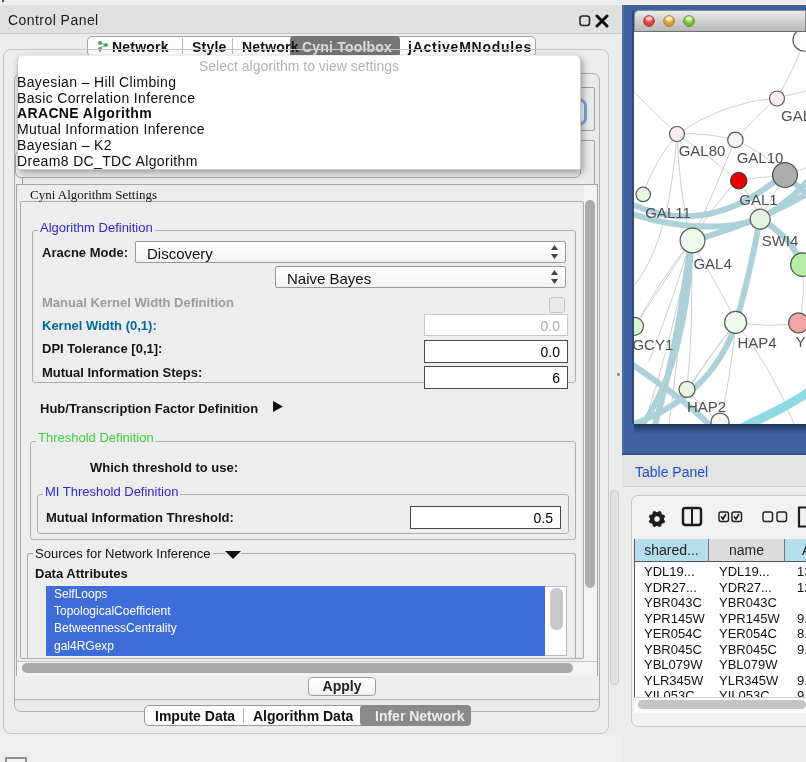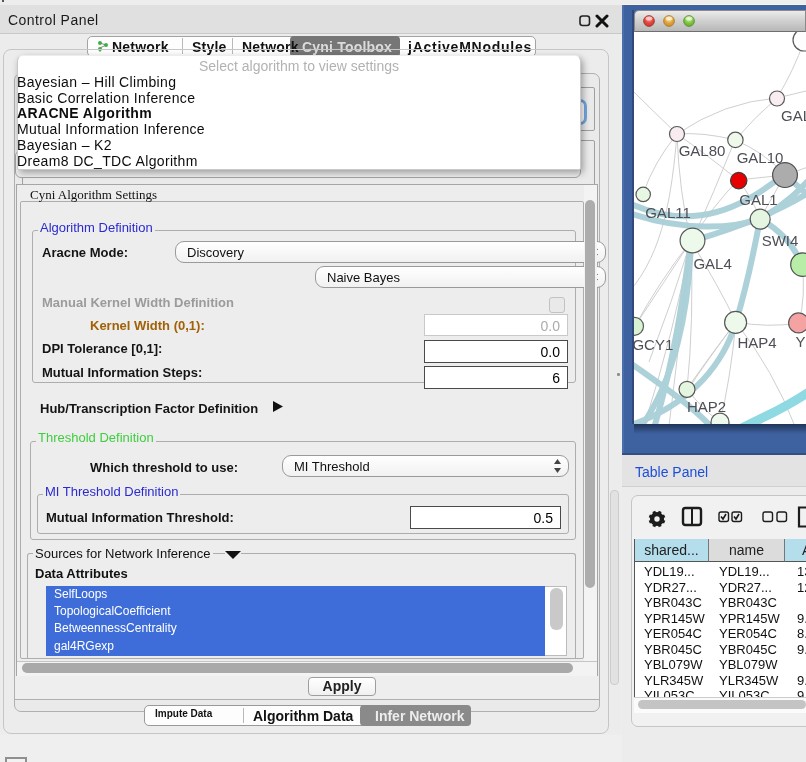--- a/index.html
+++ b/index.html
@@ -2,21 +2,21 @@
 <html><head><meta charset="utf-8">
 <style>
   html,body{margin:0;padding:0;}
   body{width:806px;height:762px;overflow:hidden;font-family:"Liberation Sans",sans-serif;background:#ededed;}
   #root{position:relative;width:806px;height:762px;overflow:hidden;}
   .abs{position:absolute;}
   .bold{font-weight:bold;}
   .grouplbl{font-size:13px;line-height:13px;background:#ededed;padding:0 2px;}
   .gbox{position:absolute;border:1px solid #adadad;border-radius:3px;}
   .rowlbl{position:absolute;font-size:13px;font-weight:bold;color:#141414;white-space:nowrap;}
-  .combo{position:absolute;background:linear-gradient(#ffffff,#f1f1f1);border:1px solid #9a9a9a;border-radius:9px;font-size:13px;color:#111;margin-left:40px;}
+  .combo{position:absolute;background:linear-gradient(#ffffff,#f1f1f1);border:1px solid #9a9a9a;border-radius:2px;font-size:15px;color:#111;}
   .combo .ct{position:absolute;left:11px;top:3px;}
   .carr{position:absolute;right:7px;top:3px;width:7px;height:14px;}
   .tfield{position:absolute;background:#fff;font-size:14px;color:#000;text-align:right;}
 </style></head>
 <body>
 <div id="root">
 
 <div class="abs" style="left:2px;top:0;width:2px;height:2px;background:#555;"></div>
 <div class="abs" style="left:0;top:5px;width:622px;height:28px;background:#e0e0e0;border-bottom:1px solid #c9c9c9;"></div>
 <div class="abs" style="left:8px;top:12px;font-size:14px;letter-spacing:0.45px;color:#1a1a1a;">Control Panel</div>
@@ -71,42 +71,35 @@
     </div>
 <div class="combo" style="left:275px;top:266px;width:289px;height:20px;">
       <span class="ct">Naive Bayes</span>
  <svg class="carr" viewBox="0 0 7 14">
         <path d="M3.5 0 L7 5 L0 5 Z" fill="#444"></path>
         <path d="M3.5 14 L7 9 L0 9 Z" fill="#444"></path>
       </svg>
     </div>
 <div class="rowlbl" style="left:42px;top:295px;color:#9b9b9b;">Manual Kernel Width Definition</div>
 <div class="abs" style="left:549px;top:297px;width:14px;height:14px;background:#e9e9e9;border:1px solid #c2c2c2;border-radius:3px;"></div>
-<div class="rowlbl" style="left:42px;top:318px;color:#a16207;margin-left:48px;">Kernel Width (0,1):</div>
+<div class="rowlbl" style="left:42px;top:318px;color:#0369a1;">Kernel Width (0,1):</div>
 <div class="tfield" style="left:424px;top:314px;width:144px;height:22px;border:1px solid #c9c9c9;color:#ababab;padding:3px 7px 0 0;box-sizing:border-box;">0.0</div>
 <div class="rowlbl" style="left:42px;top:341px;">DPI Tolerance [0,1]:</div>
 <div class="tfield" style="left:424px;top:340px;width:144px;height:23px;border:1px solid #4a4a4a;padding:3px 7px 0 0;box-sizing:border-box;">0.0</div>
 <div class="rowlbl" style="left:42px;top:365px;">Mutual Information Steps:</div>
 <div class="tfield" style="left:424px;top:366px;width:144px;height:23px;border:1px solid #4a4a4a;padding:3px 7px 0 0;box-sizing:border-box;">6</div>
 
 <div class="rowlbl" style="left:40px;top:401px;">Hub/Transcription Factor Definition</div>
 <svg class="abs" style="left:272px;top:400px;" width="12" height="13" viewBox="0 0 12 13">
       <path d="M1 1 L11 6.5 L1 12 Z" fill="#111"></path>
     </svg>
 
 <div class="gbox" style="left:30px;top:441px;width:544px;height:97px;"></div>
 <div class="abs grouplbl" style="left:36px;top:431px;color:#3fce3f;">Threshold Definition</div>
 <div class="rowlbl" style="left:90px;top:460px;">Which threshold to use:</div>
-<div class="combo" style="left:242px;top:455px;width:285px;height:20px;">
-      <span class="ct">MI Threshold</span>
- <svg class="carr" viewBox="0 0 7 14">
-        <path d="M3.5 0 L7 5 L0 5 Z" fill="#444"></path>
-        <path d="M3.5 14 L7 9 L0 9 Z" fill="#444"></path>
-      </svg>
-    </div>
 <div class="gbox" style="left:37px;top:494px;width:530px;height:38px;"></div>
 <div class="abs grouplbl" style="left:43px;top:485px;color:#2a2acf;">MI Threshold Definition</div>
 <div class="rowlbl" style="left:46px;top:510px;">Mutual Information Threshold:</div>
 <div class="tfield" style="left:410px;top:506px;width:151px;height:23px;border:1px solid #4a4a4a;padding:3px 7px 0 0;box-sizing:border-box;">0.5</div>
 
 <div class="gbox" style="left:27px;top:553px;width:547px;height:104px;border-bottom:none;border-bottom-left-radius:0;border-bottom-right-radius:0;"></div>
 <div class="abs grouplbl" style="left:33px;top:547px;color:#111;text-align:right;">Sources for Network Inference</div>
 <svg class="abs" style="left:225px;top:550px;background:#ededed;" width="16" height="10" viewBox="0 0 16 10">
       <path d="M0 1 L16 1 L8 9 Z" fill="#111"></path>
     </svg>
@@ -119,21 +112,21 @@
 <div class="abs" style="left:584px;top:185px;width:13px;height:490px;background:#f3f3f3;"></div>
 <div class="abs" style="left:585px;top:200px;width:10px;height:388px;background:#adadad;border-radius:5px;"></div>
 <div class="abs" style="left:17px;top:661px;width:580px;height:14px;background:#f3f3f3;border-top:1px solid #c5c5c5;"></div>
 <div class="abs" style="left:22px;top:663px;width:551px;height:10px;background:#a9a9a9;border-radius:5px;"></div>
 
 <div class="abs" style="left:15px;top:676px;width:584px;height:23px;background:#eeeeee;border-bottom:1px solid #b0b0b0;"></div>
 <div class="abs" style="left:271px;top:677px;width:66px;height:17px;background:linear-gradient(#ffffff,#f0f0f0);border:1px solid #9e9e9e;border-radius:4px;font-size:14px;font-weight:bold;color:#222;text-align:center;line-height:17px;margin-left:37px;">Apply</div>
 
 <div class="abs" style="left:144px;top:705px;width:327px;height:21px;background:#fdfdfd;border:1px solid #999;border-radius:5px;box-sizing:border-box;"></div>
 <div class="abs" style="left:360px;top:705px;width:111px;height:21px;background:#8a8a8a;border-radius:4px;"></div>
-<div class="abs bold" style="left:155px;top:708px;font-size:10px;color:#111;">Impute Data</div>
+<div class="abs bold" style="left:155px;top:708px;font-size:14px;color:#111;">Impute Data</div>
 <div class="abs" style="left:243px;top:708px;width:1px;height:15px;background:#b9b9b9;"></div>
 <div class="abs bold" style="left:253px;top:708px;font-size:14px;color:#111;">Algorithm Data</div>
 <div class="abs bold" style="left:375px;top:708px;font-size:14px;color:#ededed;">Infer Network</div>
 
 <div class="abs" style="left:0;top:735px;width:622px;height:27px;background:#efefef;"></div>
 
 <div class="abs" style="left:5px;top:757px;width:18px;height:8px;background:#f2f2f2;border:2px solid #8f8f8f;"></div>
 
 <div class="abs" style="left:617px;top:373px;width:3px;height:3px;background:#8f8f8f;border-radius:1px;"></div>
 

